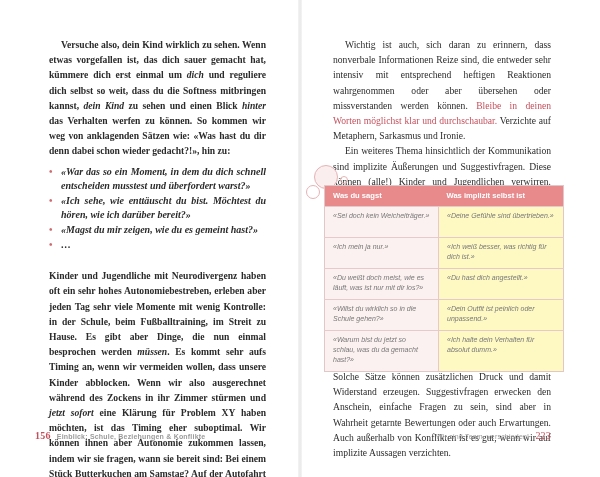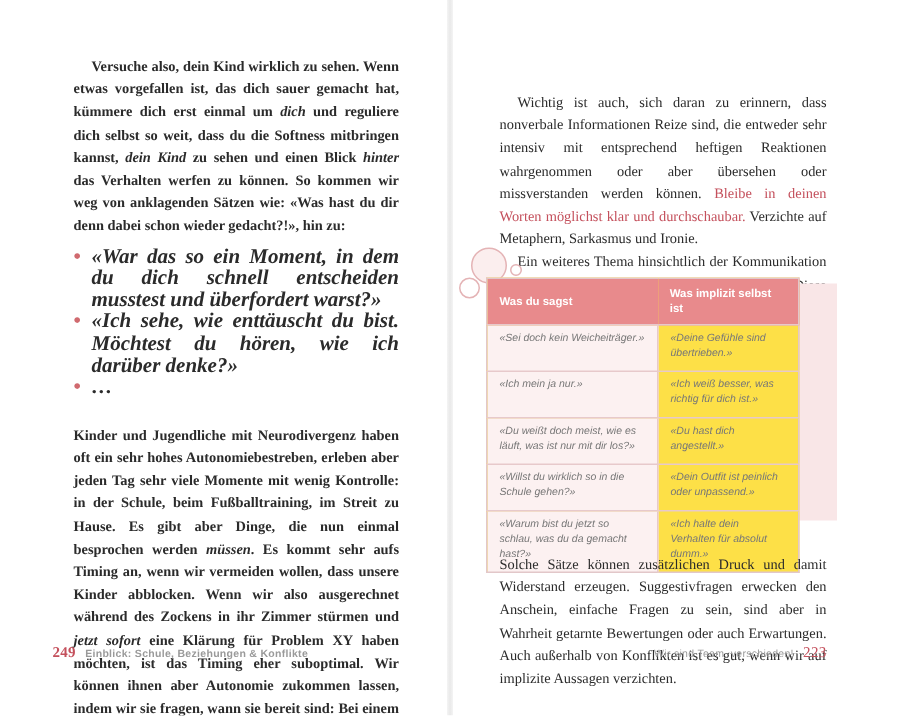--- a/index.html
+++ b/index.html
@@ -9,63 +9,64 @@
   .left { left:0; width:300px;font-weight:bold; }
   .right { left:300px; width:300px; }
   .gutter { position:absolute; left:298px; top:0; width:4px; height:477px;
             background:linear-gradient(to right,#f4f4f4,#e9e9e9,#f4f4f4); }
   .text { position:absolute; font-size:9.6px; line-height:15.2px; text-align:justify; }
   .text p { margin:0; text-indent:12px; }
   .text p.noindent { text-indent:0;margin-top:16px; }
   .left .text { left:49px; width:217px; }
   .right .text { left:33px; width:218px; }
   .hl { color:#c4505c; }
-  ul.quotes { list-style:none; margin:6px 0 16px 0; padding:0; font-style:italic; font-size:14px; line-height:14.6px; }
+  ul.quotes { list-style:none; margin:6px 0 16px 0; padding:0; font-style:italic; font-size:10px; line-height:14.6px; }
   ul.quotes li { position:relative; padding-left:12px; }
   ul.quotes li::before { content:"•"; position:absolute; left:0; top:0; color:#d06a6f; font-style:normal; }
   .footer { position:absolute; top:430px; font-family:"Liberation Sans","DejaVu Sans",sans-serif;
             font-size:7px; color:#9a9a9a; letter-spacing:0.2px; }
   .footer .pnum { font-family:"Liberation Serif",serif; font-size:10px; color:#c4505c; margin:0 4px; }
   .left .footer { left:31px; }
   .right .footer { right:45px; }
   
   .tbl-wrap { position:absolute; left:24px; top:185px; width:234px; }
   .tbl-shadow { position:absolute; left:4px; top:4px; width:230px; height:158px; background:#f9e6e7; }
-  table.tbl { position:relative; border-collapse:collapse; width:209px; background:#fde047;
+  table.tbl { position:relative; border-collapse:collapse; width:240px; background:#fef9c3;
               font-family:"Liberation Sans","DejaVu Sans",sans-serif; font-size:7px; line-height:10px;
               font-style:italic; color:#777; border:1px solid #e2c7c9; }
   table.tbl th { background:#e88a8c; color:#fff; font-weight:bold; font-style:normal; text-align:left;
                  padding:5px 8px; font-size:7.6px; }
   table.tbl td { vertical-align:top; padding:4px 8px 6px 8px; border-top:1px solid #e7c9cb; height:20px; }
   table.tbl td.c1 { background:#fcf1f1; border-right:1px solid #e7c9cb; width:97px; }
   .circle { position:absolute; border-radius:50%; border:1px solid #e4b3b5; }
 </style>
 </head>
 <body>
 
 <div class="gutter"></div>
 
 <div class="page left">
   <div class="text" style="top:37px;">
     <p><span>Versuche also, dein Kind wirklich zu sehen. Wenn etwas vorgefallen ist, das dich sauer gemacht hat, kümmere dich erst einmal um </span><em>dich</em><span> und reguliere dich selbst so weit, dass du die Softness mitbringen kannst, </span><em>dein Kind</em><span> zu sehen und einen Blick </span><em>hinter</em><span> das Verhalten werfen zu können. So kommen wir weg von anklagenden Sätzen wie: «Was hast du dir denn dabei schon wieder gedacht?!», hin zu:</span></p>
     <ul class="quotes">
       <li>«War das so ein Moment, in dem du dich schnell entscheiden musstest und überfordert warst?»</li>
-      <li>«Ich sehe, wie enttäuscht du bist. Möchtest du hören, wie ich darüber denke?»</li>
+      <li>«Ich sehe, wie enttäuscht du bist. Möchtest du hören, wie ich darüber bereit?»</li>
+      <li>«Magst du mir zeigen, wie du es gemeint hast?»</li>
       <li>…</li>
     </ul>
     <p class="noindent" style="margin-top:10px;"><span>Kinder und Jugendliche mit Neurodivergenz haben oft ein sehr hohes Autonomiebestreben, erleben aber jeden Tag sehr viele Momente mit wenig Kontrolle: in der Schule, beim Fußballtraining, im Streit zu Hause. Es gibt aber Dinge, die nun einmal besprochen werden </span><em>müssen</em><span>. Es kommt sehr aufs Timing an, wenn wir vermeiden wollen, dass unsere Kinder abblocken. Wenn wir also ausgerechnet während des Zockens in ihr Zimmer stürmen und </span><em>jetzt sofort</em><span> eine Klärung für Problem XY haben möchten, ist das Timing eher suboptimal. Wir können ihnen aber Autonomie zukommen lassen, indem wir sie fragen, wann sie bereit sind: Bei einem Stück Butterkuchen am Samstag? Auf der Autofahrt zur Cousine? Beim Autowaschen mit Papa? Ein Gespräch muss sein – aber über den Zeitpunkt dürfen sie mitbestimmen.</span></p>
   </div>
   <div class="footer">
-    <span class="pnum">249</span>
+    <span class="pnum">156</span>
     <span>Einblick: Schule, Beziehungen &amp; Konflikte</span>
   </div>
 </div>
 
 <div class="page right">
-  <div class="text" style="top:37px;margin-top:24px;">
+  <div class="text" style="top:37px;">
     <p><span>Wichtig ist auch, sich daran zu erinnern, dass nonverbale Informationen Reize sind, die entweder sehr intensiv mit entsprechend heftigen Reaktionen wahrgenommen oder aber übersehen oder missverstanden werden können. </span><span class="hl">Bleibe in deinen Worten möglichst klar und durchschaubar.</span><span> Verzichte auf Metaphern, Sarkasmus und Ironie.</span></p>
     <p>Ein weiteres Thema hinsichtlich der Kommunikation sind implizite Äußerungen und Suggestivfragen. Diese können (alle!) Kinder und Jugendlichen verwirren. Beispiele für implizite Äußerungen finden sich in dieser Tabelle:</p>
   </div>
 
   <div class="circle" style="left:14px; top:165px; width:22px; height:22px; background:#fbeeee;"></div>
   <div class="circle" style="left:40px; top:176px; width:6px; height:6px;"></div>
   <div class="circle" style="left:6px; top:185px; width:12px; height:12px;"></div>
 
   <div class="tbl-wrap">
     <div class="tbl-shadow"></div>

